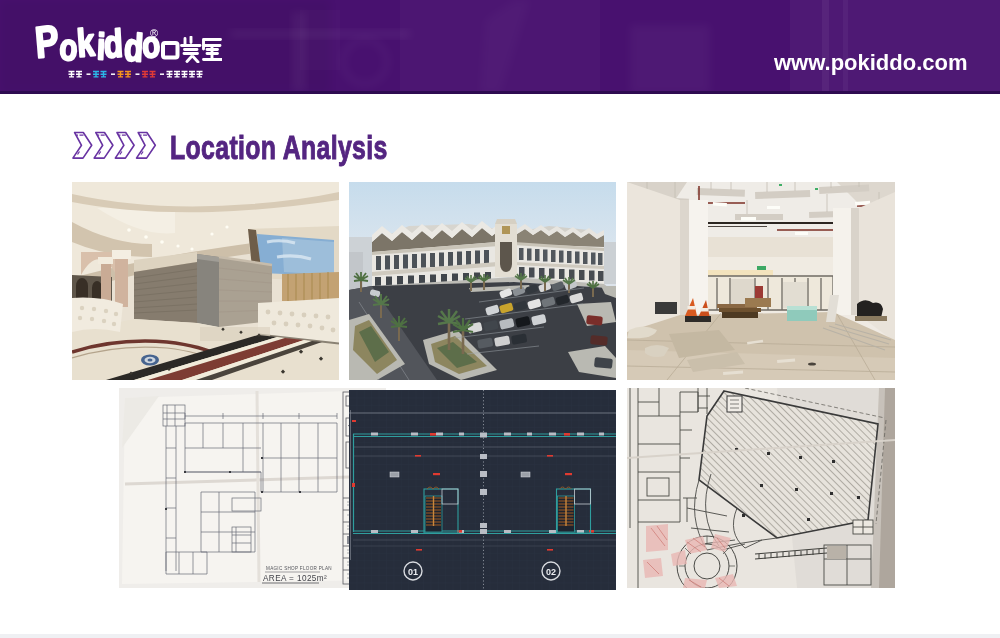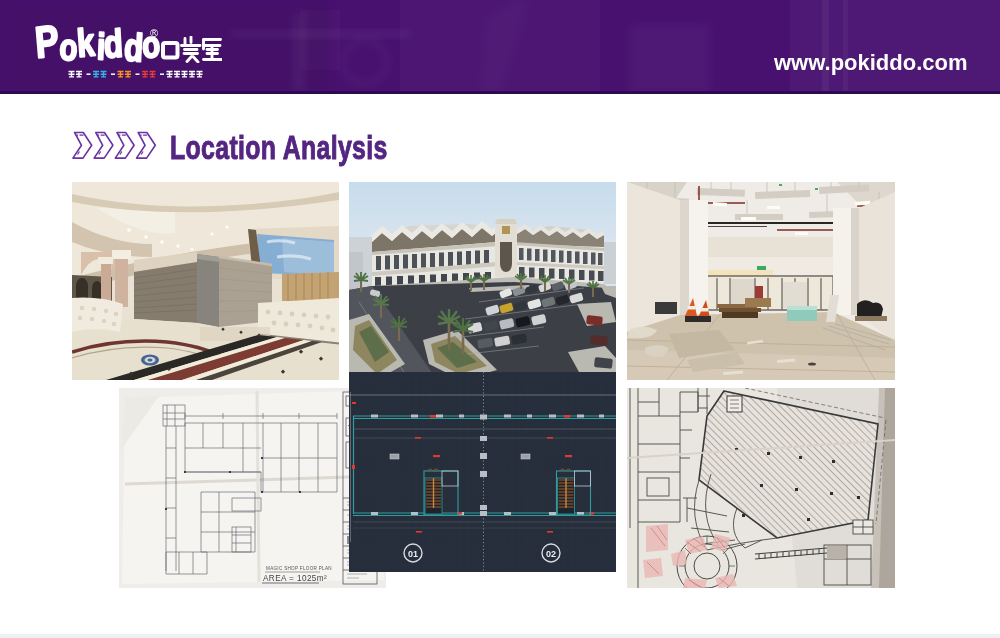--- a/index.html
+++ b/index.html
@@ -622,21 +622,21 @@
   <path d="M233,70 h16 M236,62 v12" stroke="#6a6b70" stroke-width="0.7"></path>
   <rect x="228" y="148" width="26" height="8" fill="#8b8d94"></rect>
 
   <text x="147" y="182" font-size="4.6" fill="#53545a" font-family="Liberation Sans" letter-spacing="0.3">MAGIC SHOP FLOOR PLAN</text>
   <path d="M146,184 h55" stroke="#4a4b50" stroke-width="0.5"></path>
   <text x="144" y="192.5" font-size="8.2" fill="#42434a" font-family="Liberation Sans" letter-spacing="0.4">AREA = 1025m²</text>
   <path d="M143,195 h57" stroke="#3c3d42" stroke-width="0.7"></path>
 </svg>
 </div>
 
-<div class="abs" style="left:349px;top:372px;width:267px;height:148px;">
+<div class="abs" style="left:349px;top:390px;width:267px;height:148px;">
 <svg width="267" height="200" viewBox="0 0 267 200">
 
   <rect x="0" y="0" width="267" height="200" fill="#262d3b"></rect>
 
   <defs>
     <pattern id="cadgrid" width="7.4" height="7.4" patternUnits="userSpaceOnUse">
       <rect width="7.4" height="7.4" fill="none"></rect>
       <path d="M0,0 H7.4 M0,0 V7.4" stroke="#2c3342" stroke-width="0.6"></path>
     </pattern>
   </defs>

